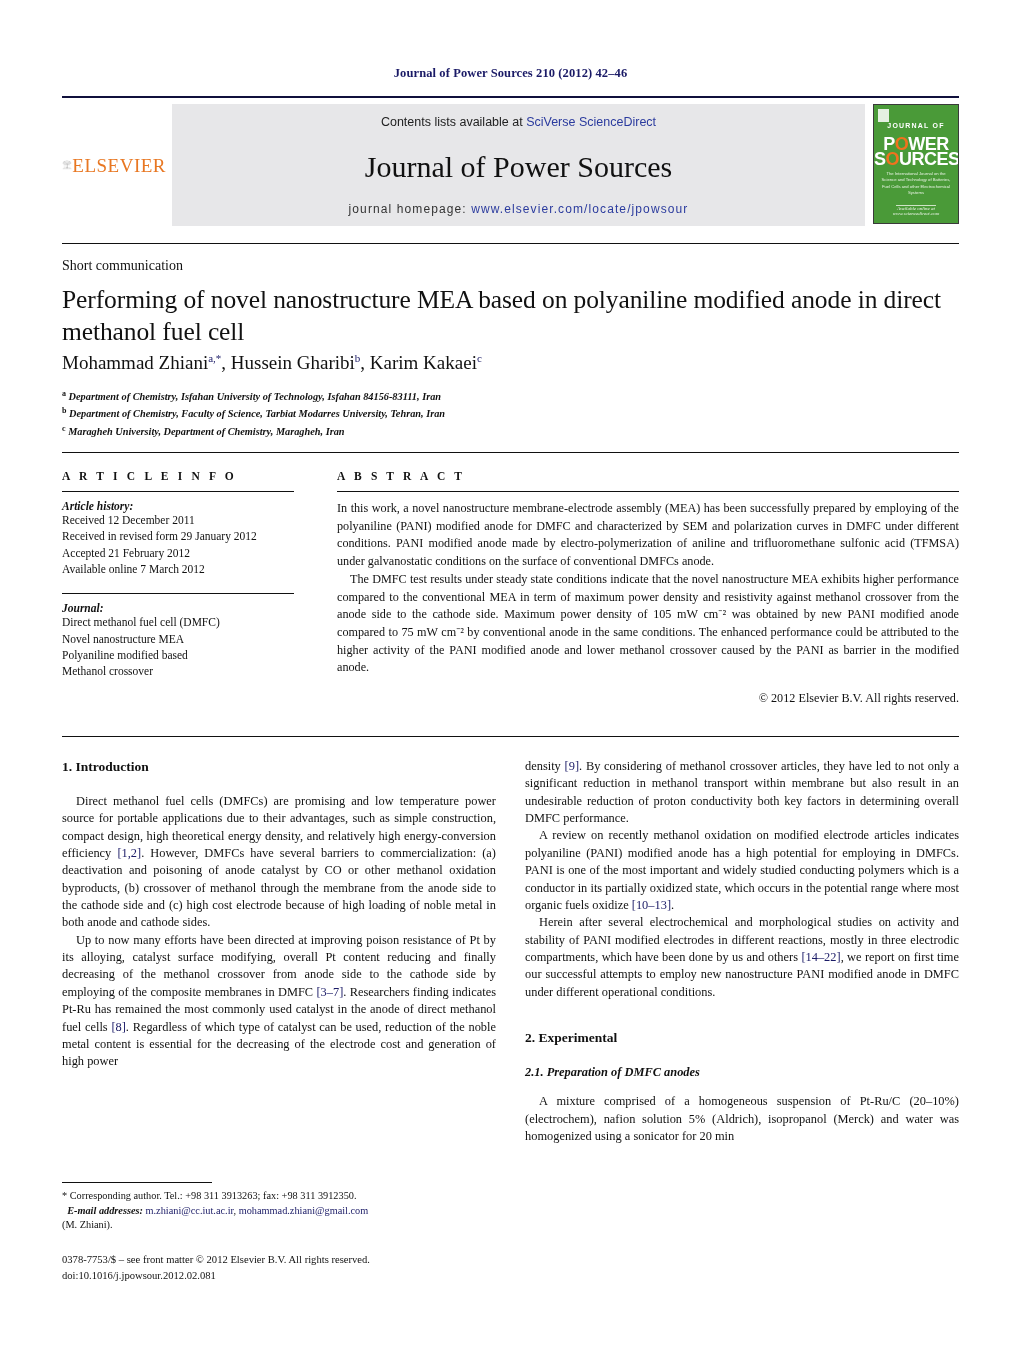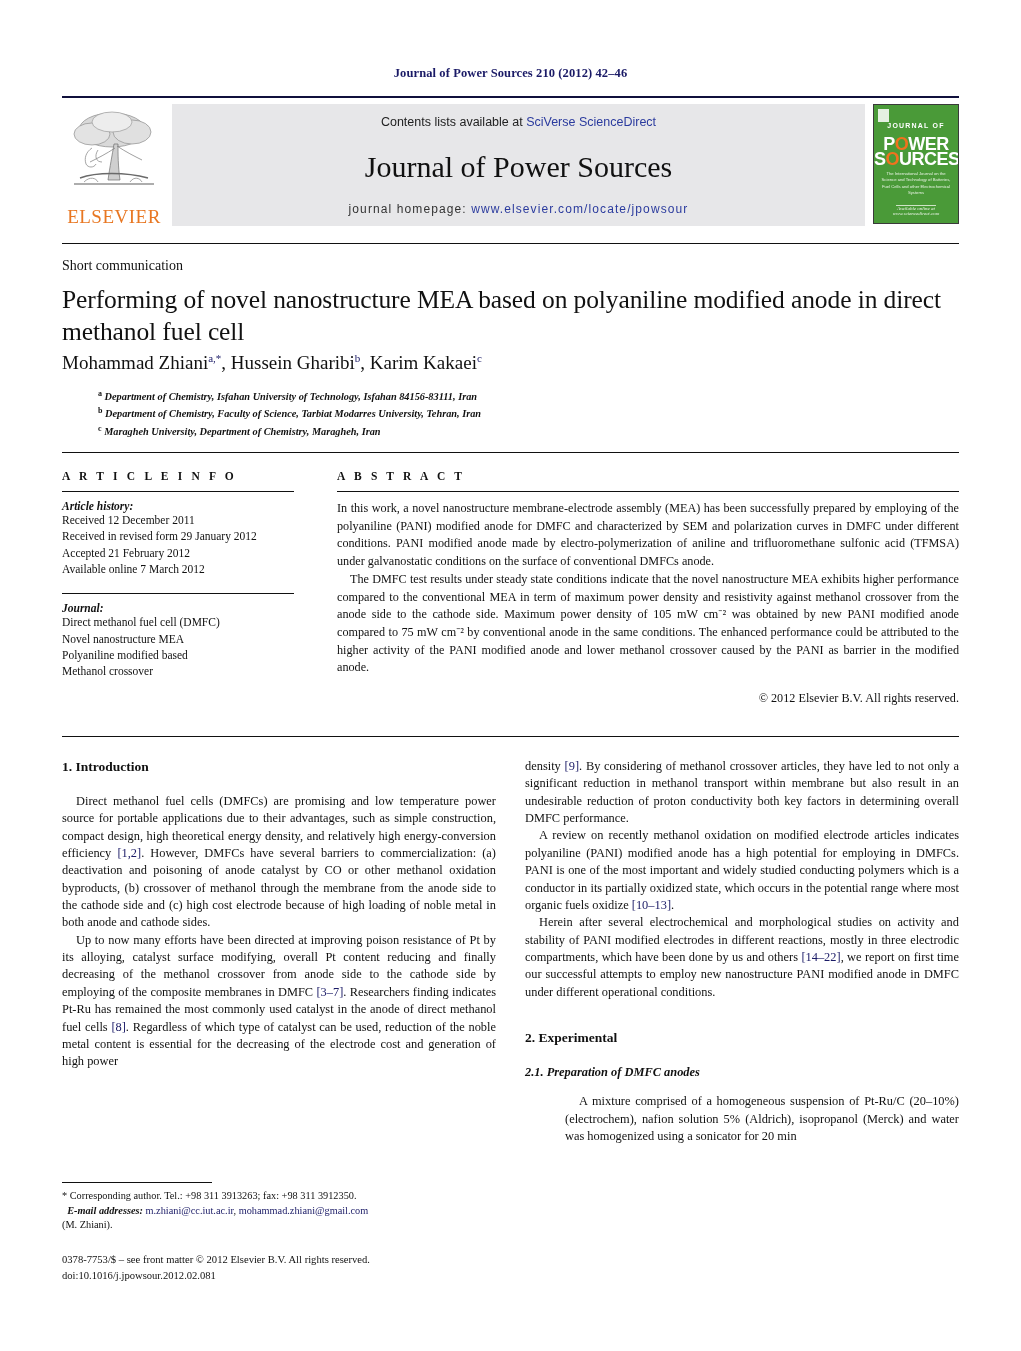--- a/index.html
+++ b/index.html
@@ -47,21 +47,21 @@
   }
   .mast-inner {
     display: flex;
     align-items: stretch;
     height: 122px;
   }
   .elsevier-logo {
     width: 104px;
     flex: 0 0 104px;
     display: flex;
-    flex-direction: column;
+    flex-direction: row;
     justify-content: space-between;
     align-items: center;
     padding-bottom: 0px;
   }
   .tree-svg { display:block; }
   .elsevier-word {
     font-family: "Liberation Serif", serif;
     font-size: 19px;
     letter-spacing: 0.5px;
     color: #e87722;
@@ -203,21 +203,20 @@
     position: absolute;
     top: 388px;
     left: 62px;
     width: 880px;
     font-family: "Liberation Serif", serif;
     font-style: italic;
     font-weight: bold;
     font-size: 10.3px;
     line-height: 1.45;
     color: #111;
-    margin-left: 36px;
   }
   .affils sup { font-style: normal; font-size: 8px; }
 
   
   .info-block {
     position: absolute;
     top: 470px;
     left: 62px;
     width: 232px;
   }
@@ -440,21 +439,21 @@
       <span>density </span><span class="ref">[9]</span><span>. By considering of methanol crossover articles, they have led to not only a significant reduction in methanol transport within membrane but also result in an undesirable reduction of proton conductivity both key factors in determining overall DMFC performance.</span>
     </p>
     <p class="p">
       <span>A review on recently methanol oxidation on modified electrode articles indicates polyaniline (PANI) modified anode has a high potential for employing in DMFCs. PANI is one of the most important and widely studied conducting polymers which is a conductor in its partially oxidized state, which occurs in the potential range where most organic fuels oxidize </span><span class="ref">[10–13]</span><span>.</span>
     </p>
     <p class="p">
       <span>Herein after several electrochemical and morphological studies on activity and stability of PANI modified electrodes in different reactions, mostly in three electrodic compartments, which have been done by us and others </span><span class="ref">[14–22]</span><span>, we report on first time our successful attempts to employ new nanostructure PANI modified anode in DMFC under different operational conditions.</span>
     </p>
     <div class="h1 spaced">2.  Experimental</div>
     <div class="h2">2.1.  Preparation of DMFC anodes</div>
-    <p class="p" style="text-indent:14px;margin-left:40px;">A mixture comprised of a homogeneous suspension of Pt-Ru/C (20–10%) (electrochem), nafion solution 5% (Aldrich), isopropanol (Merck) and water was homogenized using a sonicator for 20 min</p>
+    <p class="p" style="text-indent:14px;">A mixture comprised of a homogeneous suspension of Pt-Ru/C (20–10%) (electrochem), nafion solution 5% (Aldrich), isopropanol (Merck) and water was homogenized using a sonicator for 20 min</p>
   </div>
 
   <div class="footnote">
     <div class="foot-rule"></div>
     <div>* Corresponding author. Tel.: +98 311 3913263; fax: +98 311 3912350.</div>
     <div>
       &nbsp;&nbsp;<span class="em">E-mail addresses:</span>
       <span class="mail">m.zhiani@cc.iut.ac.ir</span>,
       <span class="mail">mohammad.zhiani@gmail.com</span>
     </div>

